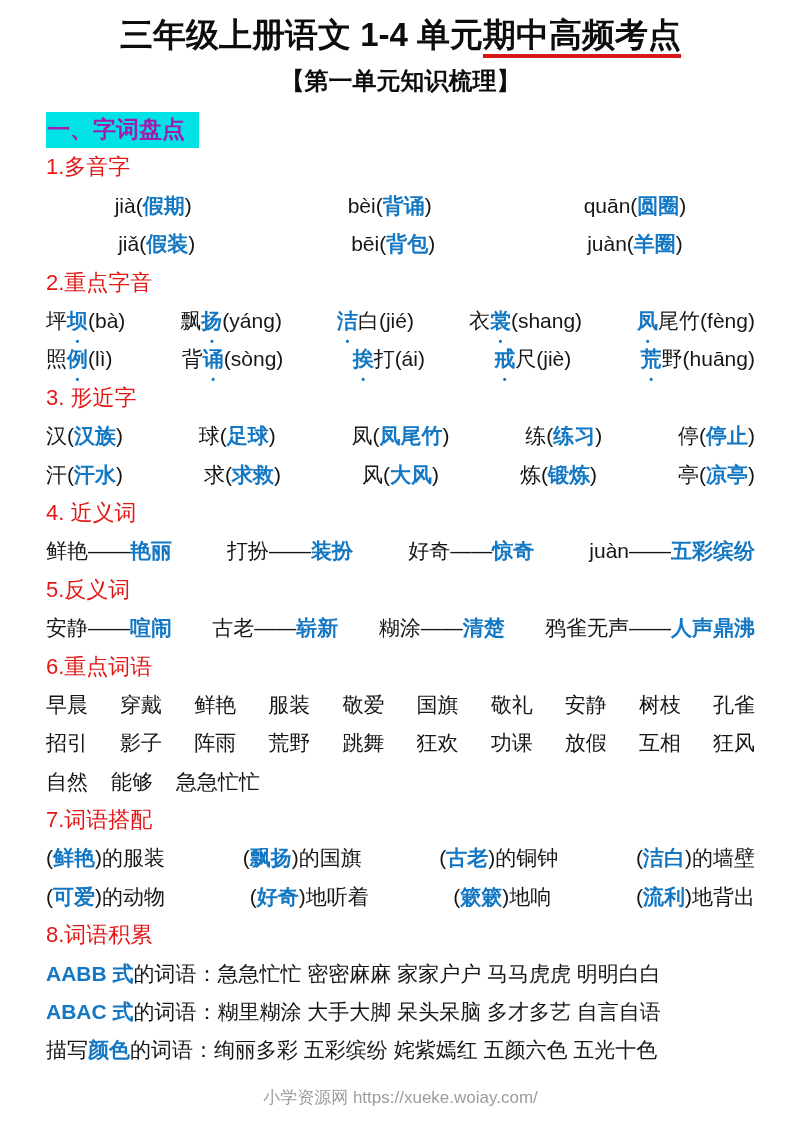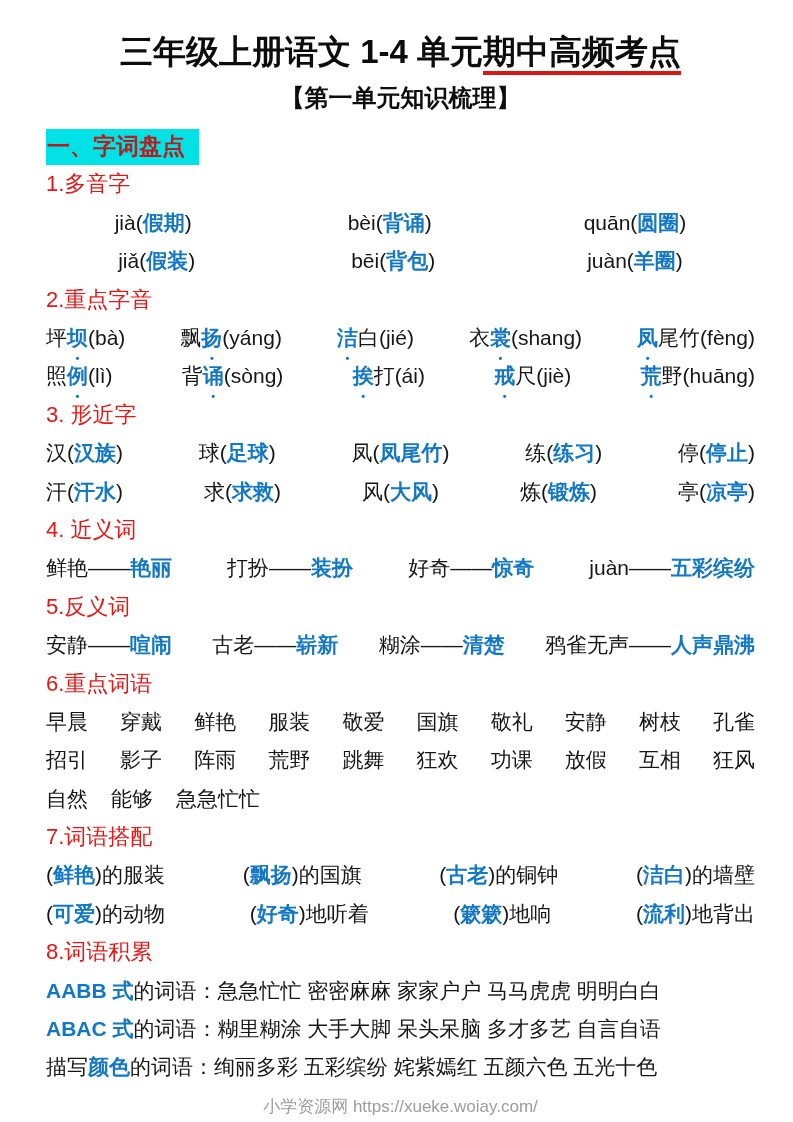--- a/index.html
+++ b/index.html
@@ -1,43 +1,43 @@
 <!DOCTYPE html>
 <html><head>
 <meta charset="utf-8">
 <style>
   html,body{margin:0;padding:0;background:#ffffff;}
   body{width:793px;height:1122px;overflow:hidden;
        font-family:"Liberation Sans","DejaVu Sans",sans-serif;color:#161616;}
-  .page{width:793px;height:1122px;box-sizing:border-box;padding:31px 38px 0 46px;}
+  .page{width:793px;height:1122px;box-sizing:border-box;padding:14px 38px 0 46px;}
 
   .title{text-align:center;font-size:33px;font-weight:700;color:#0d0d0d;line-height:1.25;white-space:nowrap;}
   .title .u{border-bottom:4px solid #d81717;padding-bottom:1px;}
   .subtitle{text-align:center;font-size:24px;font-weight:700;color:#0d0d0d;margin-top:10px;}
 
   .cyan-wrap{margin-top:15px;height:36px;display:flex;align-items:center;}
-  .cyan{display:inline-block;background:#00e2e6;color:#b91c1c;font-weight:700;font-size:23px;
+  .cyan{display:inline-block;background:#00e2e6;color:#a21caf;font-weight:700;font-size:23px;
         padding:2px 14px 3px 1px;}
 
   .line{display:flex;align-items:center;height:38.4px;font-size:21px;}
   .sec-heading{color:#e41717;font-weight:400;font-size:22px;}
 
   .b{color:#1377c3;font-weight:700;}
   .dot{position:relative;}
   .dot::after{content:"\2022";position:absolute;left:50%;bottom:-12px;transform:translateX(-50%);
               font-size:11px;color:#1377c3;line-height:1;}
 
   .ziyin,.xingjin,.dapei,.pairs,.just{justify-content:space-between;}
   .left{justify-content:flex-start;gap:23px;}
   .duoyinzi{justify-content:center;}
   .duoyinzi .col:nth-child(1){width:233px;}
   .duoyinzi .col:nth-child(2){width:236px;}
   .col,.pair,.grp{display:inline-flex;align-items:center;white-space:nowrap;}
 
-  .footer{margin-top:8px;text-align:center;font-size:17px;color:#9c9c9c;}
+  .footer{margin-top:16px;text-align:center;font-size:17px;color:#9c9c9c;}
 </style>
 </head>
 <body>
 
 <div class="page">
   <div class="title"><span>三年级上册语文 1-4 单元</span><span class="u">期中高频考点</span></div>
   <div class="subtitle">【第一单元知识梳理】</div>
   <div class="cyan-wrap">
       <span class="cyan">一、字词盘点</span>
     </div>

